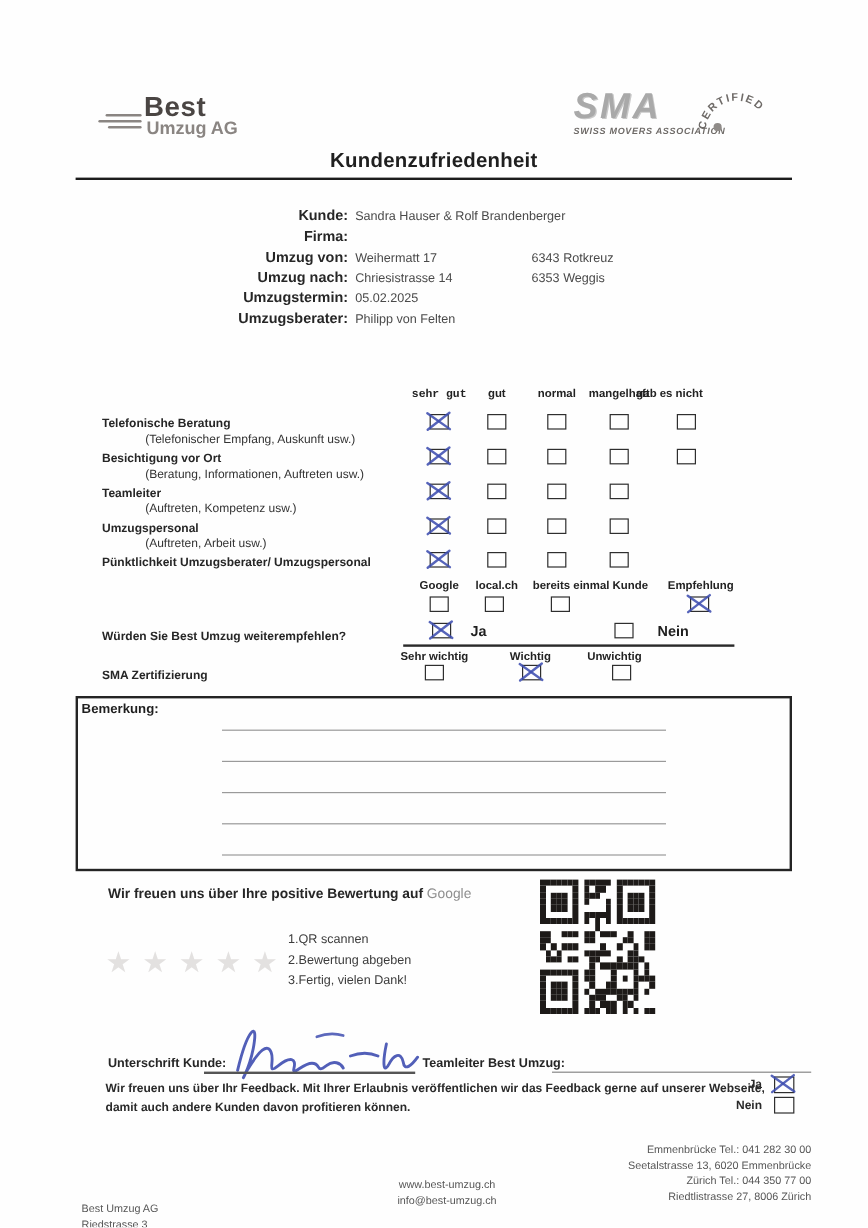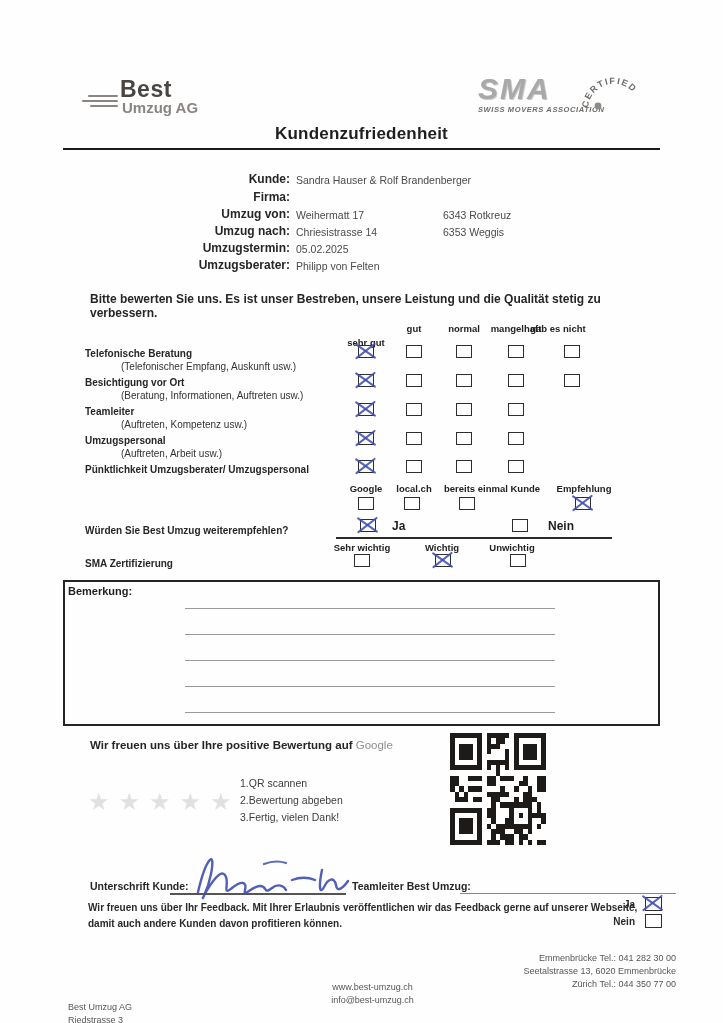--- a/index.html
+++ b/index.html
@@ -103,23 +103,22 @@
   <div class="f-label" style="left:90px;top:224px;">Umzug nach:</div>
   <div class="f-value" style="left:296px;top:226px;">Chriesistrasse 14</div>
   <div class="f-value" style="left:443px;top:226px;">6353 Weggis</div>
 
   <div class="f-label" style="left:90px;top:241px;">Umzugstermin:</div>
   <div class="f-value" style="left:296px;top:243px;">05.02.2025</div>
 
   <div class="f-label" style="left:90px;top:258px;">Umzugsberater:</div>
   <div class="f-value" style="left:296px;top:260px;">Philipp von Felten</div>
 
-  <div class="intro">Bitte bewerten Sie uns. Es ist unser Bestreben, unsere Leistung und die Qualität stetig zu verbessern.</div>
-
-  <div class="colhead" style="left:321px;top:337px;">sehr gut</div>
+
+  <div class="colhead" style="left:321px;top:323px;font-family:Liberation Mono, monospace;">sehr gut</div>
   <div class="colhead" style="left:369px;top:323px;">gut</div>
   <div class="colhead" style="left:419px;top:323px;">normal</div>
   <div class="colhead" style="left:471px;top:323px;">mangelhaft</div>
   <div class="colhead" style="left:513px;top:323px;">gab es nicht</div>
 
   <div class="rowlabel" style="top:347px;">
     <div>Telefonische Beratung</div>
     <div class="rowsub">(Telefonischer Empfang, Auskunft usw.)</div>
   </div>
   <span class="cb checked" style="left:358px;top:345px;"></span>
@@ -672,15 +671,16 @@
     <div>Tel.: 041 282 30 00</div>
   </div>
   <div class="foot center" style="left:300px;top:981px;width:145px;">
     <div>www.best-umzug.ch</div>
     <div>info@best-umzug.ch</div>
   </div>
   <div class="foot right" style="left:420px;top:952px;width:256px;">
     <div>Emmenbrücke Tel.: 041 282 30 00</div>
     <div>Seetalstrasse 13, 6020 Emmenbrücke</div>
     <div>Zürich Tel.: 044 350 77 00</div>
+    <div>Riedtlistrasse 27, 8006 Zürich</div>
   </div>
 
 </div>
 
 </body></html>

